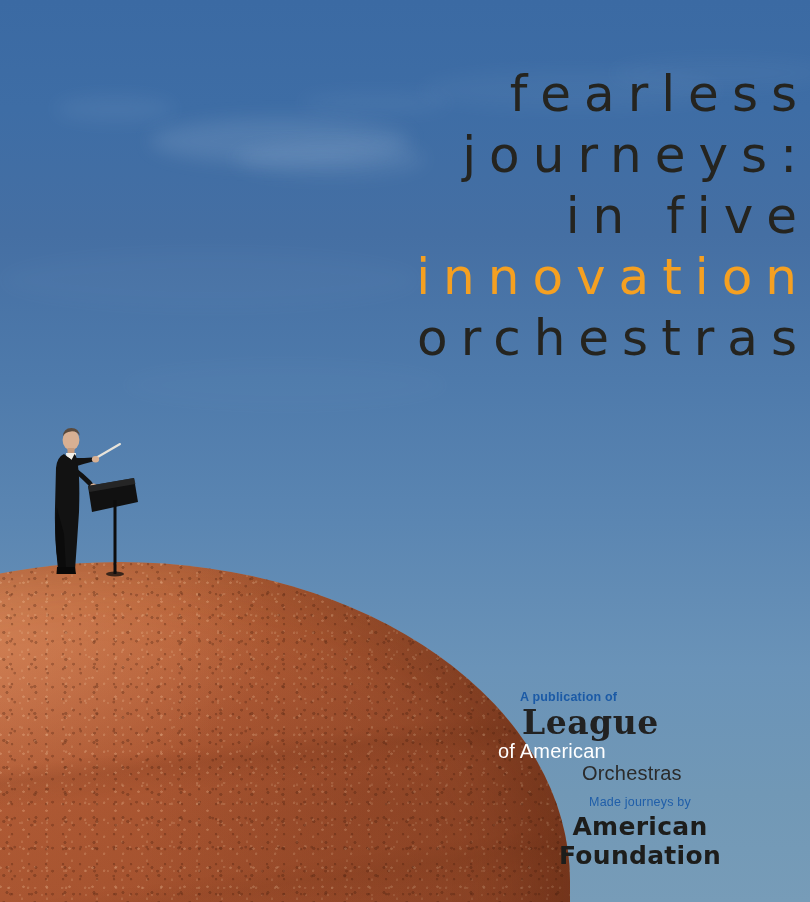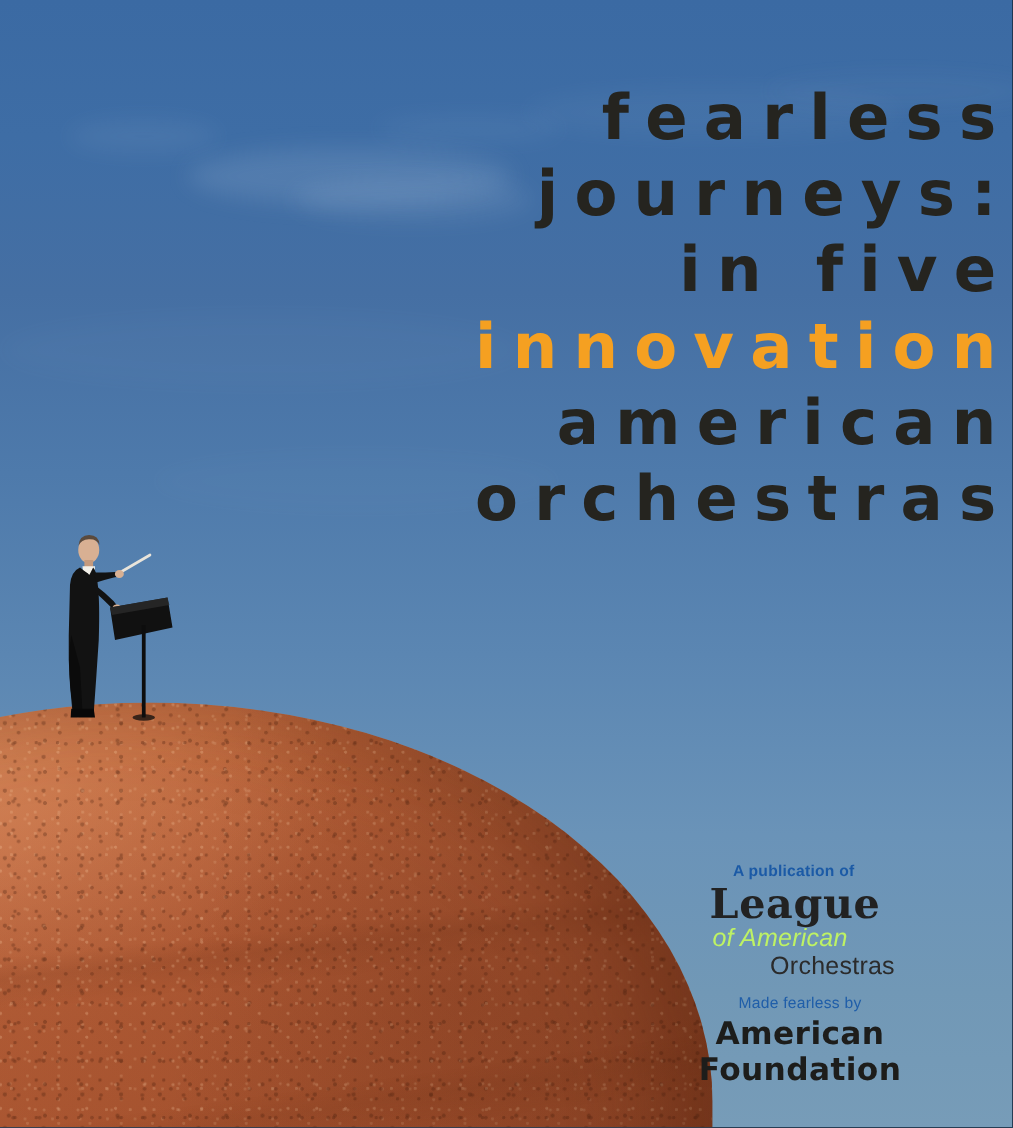--- a/index.html
+++ b/index.html
@@ -122,35 +122,34 @@
     left: 0;
     top: 64px;
     width: 810px;
     text-align: right;
     line-height: 61px;
     white-space: nowrap;
   }
   .title-line {
     display: block;
     font-family: "DejaVu Sans", sans-serif;
-    font-weight: 700;
+    font-weight: 400;
     font-size: 50px;
     letter-spacing: 13px;
     color: #25241f;
     text-transform: lowercase;
   }
   .title-line.accent { color: #f5a021; }
 
   
   .logo-block {
     position: absolute;
     left: 520px;
     top: 690px;
     width: 230px;
-    text-align: center;
   }
   .publication-of {
     font-family: "Liberation Sans", sans-serif;
     font-size: 12.5px;
     font-weight: 700;
     color: #1b5aa6;
     letter-spacing: .2px;
     margin-bottom: 2px;
   }
   .league-word {
@@ -159,25 +158,24 @@
     font-weight: 700;
     color: #222;
     letter-spacing: .5px;
     line-height: 34px;
     margin-left: 2px;
   }
   .league-line2 {
     font-family: "Liberation Sans", sans-serif;
     font-size: 20px;
     font-weight: 300;
-    color: #bef264;
+    color: #ffffff;
     line-height: 22px;
     margin-left: -22px;
     letter-spacing: .2px;
-    font-style: italic;
   }
   .league-line3 {
     font-family: "Liberation Sans", sans-serif;
     font-size: 20px;
     font-weight: 300;
     color: #2b2b2b;
     line-height: 22px;
     margin-left: 62px;
     letter-spacing: .2px;
   }
@@ -261,29 +259,28 @@
       <rect x="69.5" y="76" width="3" height="74" fill="#0d0d0d"></rect>
       <ellipse cx="71" cy="150" rx="9" ry="2.6" fill="#0d0d0d" opacity=".75"></ellipse>
     </g>
   </svg>
 
   <div class="title-block">
     <span class="title-line">fearless</span>
     <span class="title-line">journeys:</span>
     <span class="title-line">in five</span>
     <span class="title-line accent">innovation</span>
-    <span class="title-line">american</span>
     <span class="title-line">orchestras</span>
   </div>
 
   <div class="logo-block">
     <div class="publication-of">A publication of</div>
     <div class="league-word">League</div>
     <div class="league-line2">of American</div>
     <div class="league-line3">Orchestras</div>
   </div>
 
   <div class="sponsor-block">
-    <div class="made-possible">Made fearless by</div>
+    <div class="made-possible">Made journeys by</div>
     <div class="metlife">American Foundation</div>
   </div>
 
 </div>
 
 </body></html>

